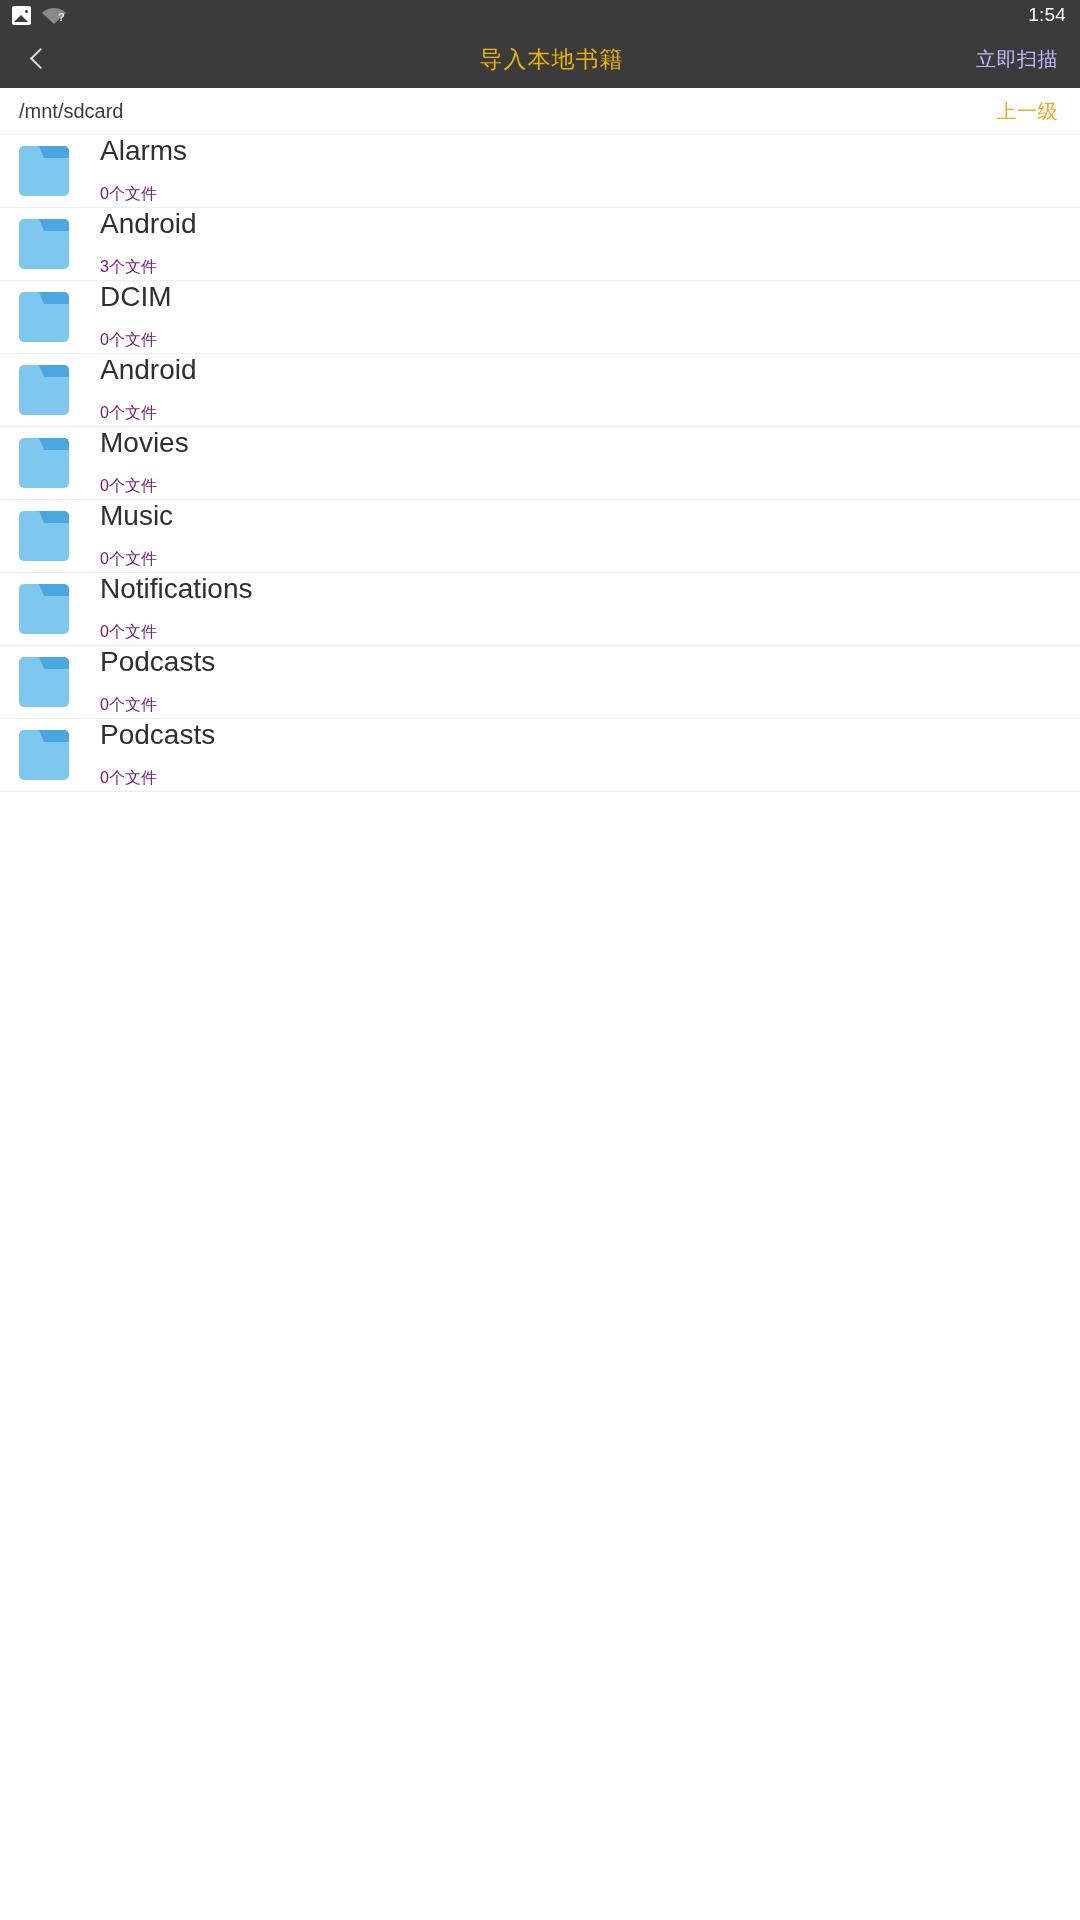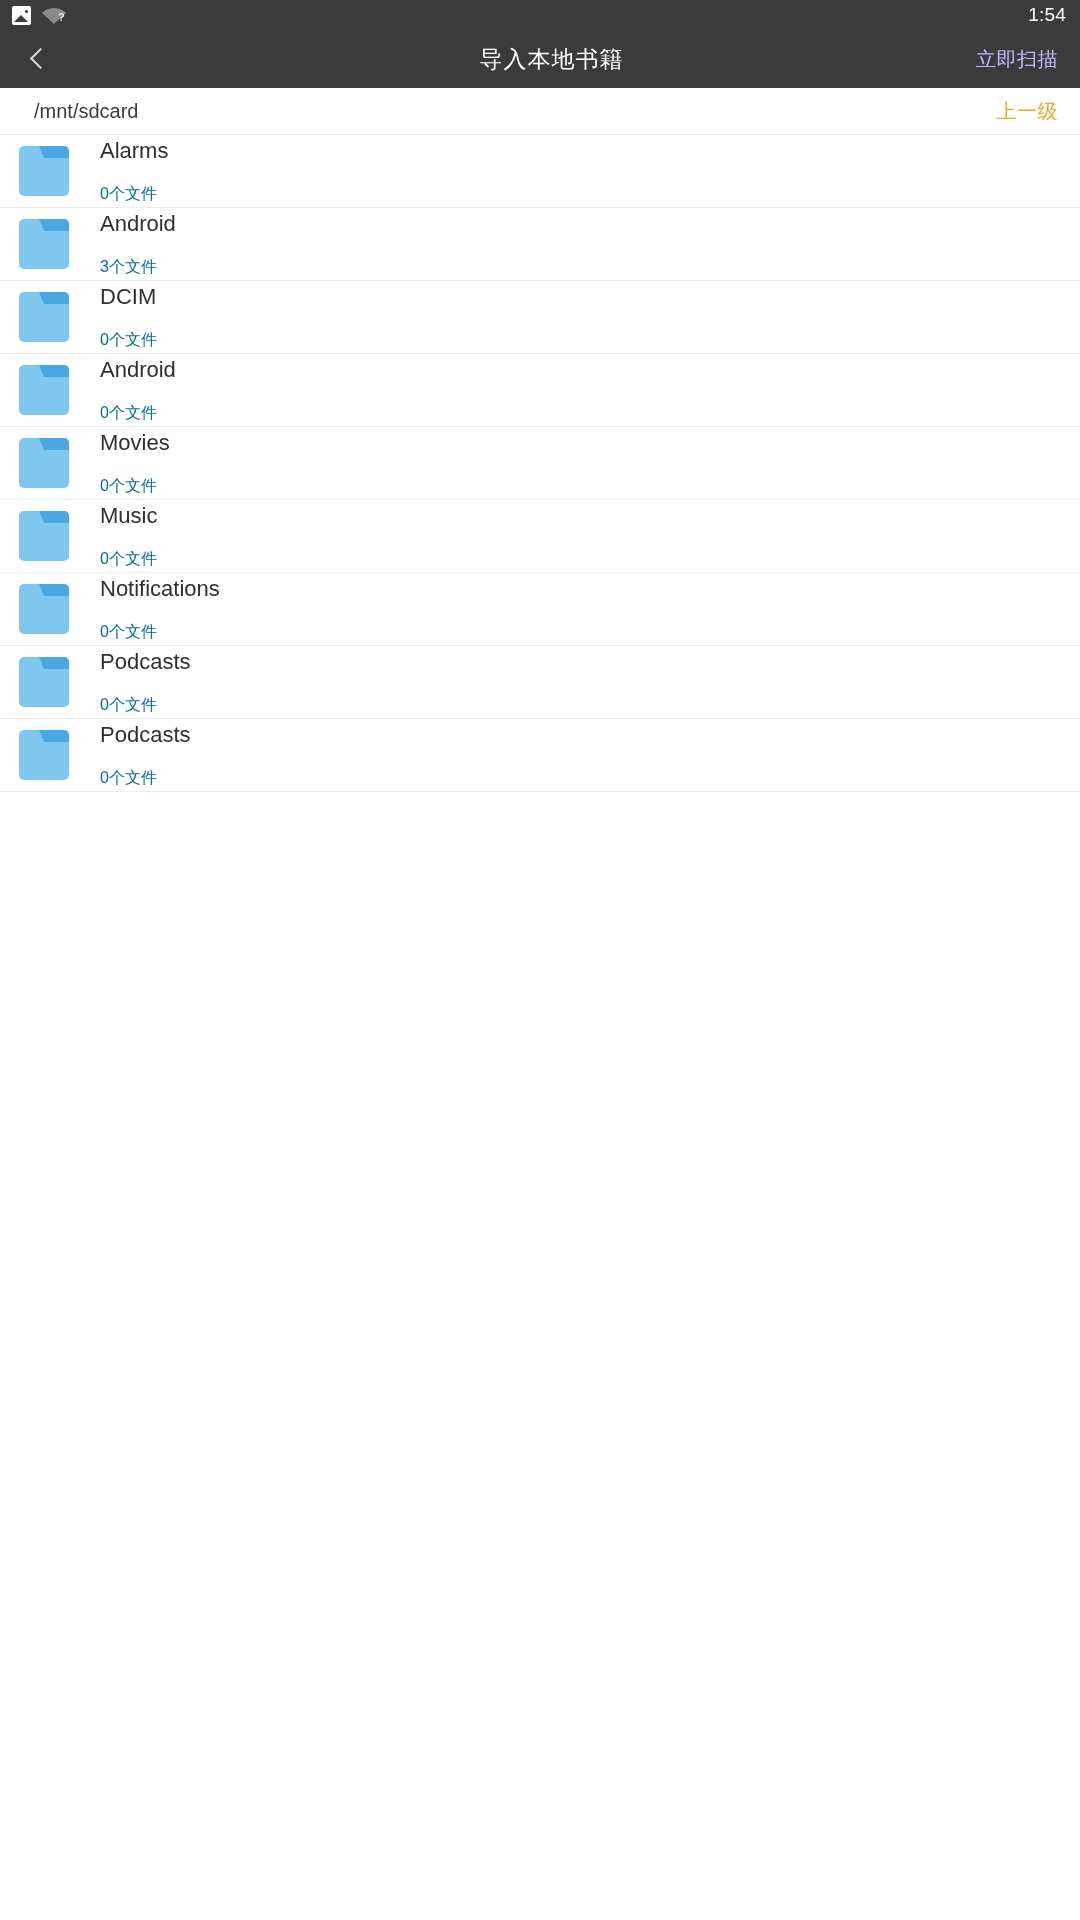--- a/index.html
+++ b/index.html
@@ -108,21 +108,21 @@
     transform: rotate(45deg);
   }
   .toolbar-title {
     position: absolute;
     left: 0;
     right: 17px;
     top: 0;
     height: 58px;
     line-height: 58px;
     text-align: center;
-    color: #ffffff;
+    color: #eab308;
     font-size: 23px;
     letter-spacing: 1px;
     pointer-events: none;
     padding-left: 40px;
   }
   .toolbar-action {
     margin-left: auto;
     margin-right: 22px;
     color: #c4b5fd;
     font-size: 20px;
@@ -130,21 +130,21 @@
     z-index: 2;
   }
 
   
   .path-bar {
     height: 47px;
     background: #ffffff;
     display: flex;
     align-items: center;
     justify-content: space-between;
-    padding: 0 22px 0 34px;
+    padding: 0 22px 0 19px;
     box-sizing: border-box;
     border-bottom: 1px solid #ececec;
     gap: 12px;
   }
   .path-text {
     color: #3c3c3c;
     font-size: 20px;
   }
   .path-up {
     color: #efa924;
@@ -173,25 +173,25 @@
   }
   .folder-icon svg { display: block; }
   .file-meta {
     margin-left: 31px;
     display: flex;
     flex-direction: column;
     justify-content: center;
   }
   .file-name {
     color: #2f2f2f;
-    font-size: 22px;
+    font-size: 28px;
     line-height: 25px;
   }
   .file-sub {
-    color: #0369a1;
+    color: #701a75;
     font-size: 16px;
     line-height: 22px;
     margin-top: 20px;
   }
 </style>
 </head>
 <body>
 
 <div class="status-bar">
   <div class="status-left">

